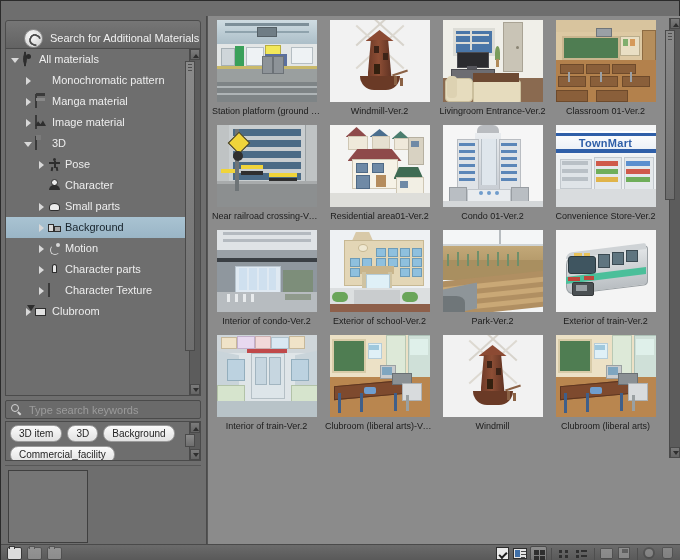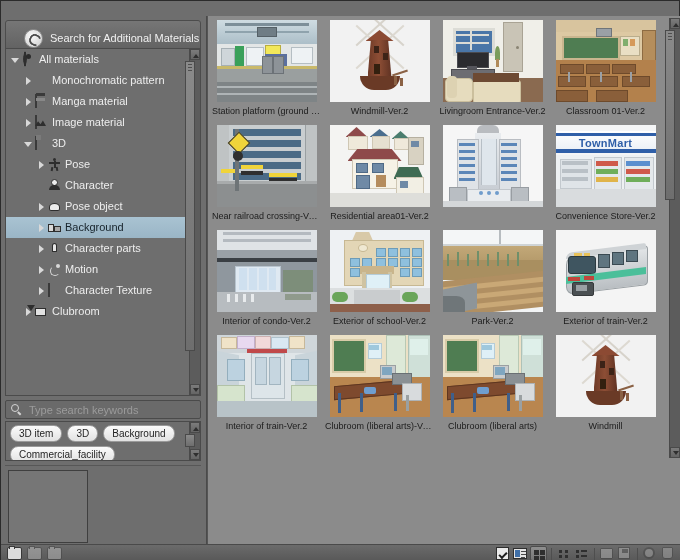--- a/index.html
+++ b/index.html
@@ -263,36 +263,36 @@
               <span class="tlabel">Pose</span>
             </div>
             <div class="tnode" style="padding-left: 30px;">
               <span class="arrow "></span>
               <span class="ticon"><span class="ic-char"><i class="hd"></i><i class="bd"></i></span></span>
               <span class="tlabel">Character</span>
             </div>
             <div class="tnode" style="padding-left: 30px;">
               <span class="arrow closed"></span>
               <span class="ticon"><span class="ic-obj"><i class="b"></i></span></span>
-              <span class="tlabel">Pose object</span>
+              <span class="tlabel">Small parts</span>
             </div>
             <div class="tnode sel" style="padding-left: 30px;">
               <span class="arrow closed"></span>
               <span class="ticon"><span class="ic-bg"><i class="h1"></i><i class="h2"></i></span></span>
               <span class="tlabel">Background</span>
             </div>
             <div class="tnode" style="padding-left: 30px;">
               <span class="arrow closed"></span>
+              <span class="ticon"><span class="ic-motion"><i class="r"></i><i class="d"></i></span></span>
+              <span class="tlabel">Motion</span>
+            </div>
+            <div class="tnode" style="padding-left: 30px;">
+              <span class="arrow closed"></span>
               <span class="ticon"><span class="ic-parts"><i class="p"></i></span></span>
               <span class="tlabel">Character parts</span>
-            </div>
-            <div class="tnode" style="padding-left: 30px;">
-              <span class="arrow closed"></span>
-              <span class="ticon"><span class="ic-motion"><i class="r"></i><i class="d"></i></span></span>
-              <span class="tlabel">Motion</span>
             </div>
             <div class="tnode" style="padding-left: 30px;">
               <span class="arrow closed"></span>
               <span class="ticon"><span class="ic-tex"></span></span>
               <span class="tlabel">Character Texture</span>
             </div>
             <div class="tnode" style="padding-left: 17px;">
               <span class="arrow closed"></span>
               <span class="ticon"><span class="ic-dl"><i class="f"></i><i class="a"></i></span></span>
               <span class="tlabel">Clubroom</span>
@@ -497,20 +497,21 @@
                   <div class="r" style="left:58px;top:46px;width:16px;height:3px;background:#5b86b8"></div>
                   <div class="r" style="left:58px;top:53px;width:16px;height:3px;background:#5b86b8"></div>
                   <div class="r" style="left:6px;top:62px;width:16px;height:14px;background:#b9bec3;border:1px solid #989da2"></div>
                   <div class="r" style="left:68px;top:62px;width:16px;height:14px;background:#b9bec3;border:1px solid #989da2"></div>
                   <div class="r" style="left:24px;top:64px;width:42px;height:12px;background:#e9ecef;border:1px solid #c2c7cc"></div>
                   <div class="r" style="left:36px;top:66px;width:4px;height:4px;border-radius:50%;background:#6f9ccc"></div>
                   <div class="r" style="left:44px;top:66px;width:4px;height:4px;border-radius:50%;background:#6f9ccc"></div>
                   <div class="r" style="left:52px;top:66px;width:4px;height:4px;border-radius:50%;background:#6f9ccc"></div>
                   <div class="r" style="left:0;top:76px;width:100%;height:6px;background:#d4d7d9"></div>
                 </div>
+                <div class="cap">Condo 01-Ver.2</div>
               </div>
               <div class="gcell">
                 <div class="thumb">
                   <div class="r" style="left:0;top:0;width:100%;height:100%;background:#f4f5f6"></div>
                   <div class="r" style="left:0;top:6px;width:100%;height:22px;background:linear-gradient(#ffffff,#e8eef5)"></div>
                   <div class="r" style="left:0;top:8px;width:100%;height:3px;background:#2f5fa8"></div>
                   <div class="r" style="left:0;top:24px;width:100%;height:4px;background:#2f5fa8"></div>
                   <div class="r" style="left:0;top:11px;width:100%;height:13px;display:flex;align-items:center;justify-content:center;font-family:'Liberation Sans',sans-serif;font-size:11px;font-weight:bold;color:#2f5fa8;letter-spacing:.3px;">TownMart</div>
                   <div class="r" style="left:0;top:30px;width:100%;height:36px;background:#eef1f3"></div>
                   <div class="r" style="left:4px;top:34px;width:30px;height:28px;background:#dfe4e8;border:1px solid #c3c9ce"></div>
@@ -674,20 +675,39 @@
                   <div class="r" style="left:50px;top:30px;width:14px;height:12px;background:#c9ccce;border:1px solid #9aa0a2"></div>
                   <div class="r" style="left:52px;top:32px;width:10px;height:8px;background:#7fa6c0"></div>
                   <div class="r" style="left:62px;top:38px;width:18px;height:10px;background:#8a9094;border:1px solid #6a7074"></div>
                   <div class="r" style="left:72px;top:48px;width:18px;height:16px;background:#d8dbdd;border:1px solid #aeb3b6"></div>
                   <div class="r" style="left:76px;top:60px;width:3px;height:16px;background:#9aa0a2"></div>
                 </div>
                 <div class="cap">Clubroom (liberal arts)-Ver.2</div>
               </div>
               <div class="gcell">
                 <div class="thumb">
+                  <div class="r" style="left:0;top:0;width:100%;height:100%;background:#f2f2f2"></div>
+                  <div class="r" style="left:18px;top:3px;width:64px;height:2px;background:#d7d3cb;transform:rotate(42deg);transform-origin:center"></div>
+                  <div class="r" style="left:18px;top:3px;width:64px;height:2px;background:#d7d3cb;transform:rotate(-42deg);transform-origin:center"></div>
+                  <div class="r" style="left:18px;top:26px;width:64px;height:2px;background:#ddd9d1;transform:rotate(42deg);transform-origin:center"></div>
+                  <div class="r" style="left:18px;top:26px;width:64px;height:2px;background:#ddd9d1;transform:rotate(-42deg);transform-origin:center"></div>
+                  <div class="r" style="left:36px;top:10px;width:28px;height:11px;background:#8c4a33;clip-path:polygon(50% 0,100% 100%,0 100%)"></div>
+                  <div class="r" style="left:38px;top:20px;width:24px;height:38px;background:linear-gradient(90deg,#6e3a27,#8d4e35 45%,#5d3122);clip-path:polygon(14% 0,86% 0,100% 100%,0 100%)"></div>
+                  <div class="r" style="left:44px;top:26px;width:5px;height:7px;background:#3c2317"></div>
+                  <div class="r" style="left:53px;top:33px;width:5px;height:7px;background:#3c2317"></div>
+                  <div class="r" style="left:44px;top:44px;width:6px;height:10px;background:#33200f"></div>
+                  <div class="r" style="left:30px;top:56px;width:40px;height:14px;background:#6a3a26;border-radius:0 0 14px 14px"></div>
+                  <div class="r" style="left:62px;top:52px;width:16px;height:2px;background:#8a6144;transform:rotate(-18deg)"></div>
+                  <div class="r" style="left:64px;top:56px;width:3px;height:9px;background:#8a6144"></div>
+                  <div class="r" style="left:70px;top:58px;width:3px;height:8px;background:#8a6144"></div>
+                </div>
+                <div class="cap">Windmill</div>
+              </div>
+              <div class="gcell">
+                <div class="thumb">
                   <div class="r" style="left:0;top:0;width:100%;height:100%;background:#eadfc3"></div>
                   <div class="r" style="left:0;top:0;width:100%;height:44px;background:#ece1c6"></div>
                   <div class="r" style="left:2px;top:4px;width:30px;height:30px;background:#4f7d52;border:2px solid #d8cba8"></div>
                   <div class="r" style="left:38px;top:8px;width:12px;height:14px;background:#dff0f7;border:1px solid #b5ccd8"></div>
                   <div class="r" style="left:39px;top:10px;width:10px;height:5px;background:#9fc8dd"></div>
                   <div class="r" style="left:56px;top:0;width:18px;height:42px;background:#dde9d8;border:1px solid #b9c9b4"></div>
                   <div class="r" style="left:78px;top:0;width:22px;height:44px;background:#cfe0d8;border:1px solid #aec2b8"></div>
                   <div class="r" style="left:80px;top:4px;width:18px;height:16px;background:#dff0ea"></div>
                   <div class="r" style="left:0;top:42px;width:100%;height:40px;background:#b9864f"></div>
                   <div class="r" style="left:4px;top:48px;width:70px;height:12px;background:#7e4a2e;border:1px solid #5d3620;transform:skewY(-5deg)"></div>
@@ -696,39 +716,20 @@
                   <div class="r" style="left:30px;top:58px;width:3px;height:19px;background:#3f5f8a"></div>
                   <div class="r" style="left:34px;top:52px;width:12px;height:7px;background:#6f9ecf;border-radius:2px"></div>
                   <div class="r" style="left:50px;top:30px;width:14px;height:12px;background:#c9ccce;border:1px solid #9aa0a2"></div>
                   <div class="r" style="left:52px;top:32px;width:10px;height:8px;background:#7fa6c0"></div>
                   <div class="r" style="left:62px;top:38px;width:18px;height:10px;background:#8a9094;border:1px solid #6a7074"></div>
                   <div class="r" style="left:72px;top:48px;width:18px;height:16px;background:#d8dbdd;border:1px solid #aeb3b6"></div>
                   <div class="r" style="left:76px;top:60px;width:3px;height:16px;background:#9aa0a2"></div>
                 </div>
                 <div class="cap">Clubroom (liberal arts)</div>
               </div>
-              <div class="gcell">
-                <div class="thumb">
-                  <div class="r" style="left:0;top:0;width:100%;height:100%;background:#f2f2f2"></div>
-                  <div class="r" style="left:18px;top:3px;width:64px;height:2px;background:#d7d3cb;transform:rotate(42deg);transform-origin:center"></div>
-                  <div class="r" style="left:18px;top:3px;width:64px;height:2px;background:#d7d3cb;transform:rotate(-42deg);transform-origin:center"></div>
-                  <div class="r" style="left:18px;top:26px;width:64px;height:2px;background:#ddd9d1;transform:rotate(42deg);transform-origin:center"></div>
-                  <div class="r" style="left:18px;top:26px;width:64px;height:2px;background:#ddd9d1;transform:rotate(-42deg);transform-origin:center"></div>
-                  <div class="r" style="left:36px;top:10px;width:28px;height:11px;background:#8c4a33;clip-path:polygon(50% 0,100% 100%,0 100%)"></div>
-                  <div class="r" style="left:38px;top:20px;width:24px;height:38px;background:linear-gradient(90deg,#6e3a27,#8d4e35 45%,#5d3122);clip-path:polygon(14% 0,86% 0,100% 100%,0 100%)"></div>
-                  <div class="r" style="left:44px;top:26px;width:5px;height:7px;background:#3c2317"></div>
-                  <div class="r" style="left:53px;top:33px;width:5px;height:7px;background:#3c2317"></div>
-                  <div class="r" style="left:44px;top:44px;width:6px;height:10px;background:#33200f"></div>
-                  <div class="r" style="left:30px;top:56px;width:40px;height:14px;background:#6a3a26;border-radius:0 0 14px 14px"></div>
-                  <div class="r" style="left:62px;top:52px;width:16px;height:2px;background:#8a6144;transform:rotate(-18deg)"></div>
-                  <div class="r" style="left:64px;top:56px;width:3px;height:9px;background:#8a6144"></div>
-                  <div class="r" style="left:70px;top:58px;width:3px;height:8px;background:#8a6144"></div>
-                </div>
-                <div class="cap">Windmill</div>
-              </div>
             </div>
           </div>
         <div class="vsb" style="right:1px;top:2px;bottom:86px;">
           <div class="up"></div>
           <div class="thumb" style="top:12px;height:170px;">
             <i></i>
               <i></i>
               <i></i>
           </div>
           <div class="dn"></div>

